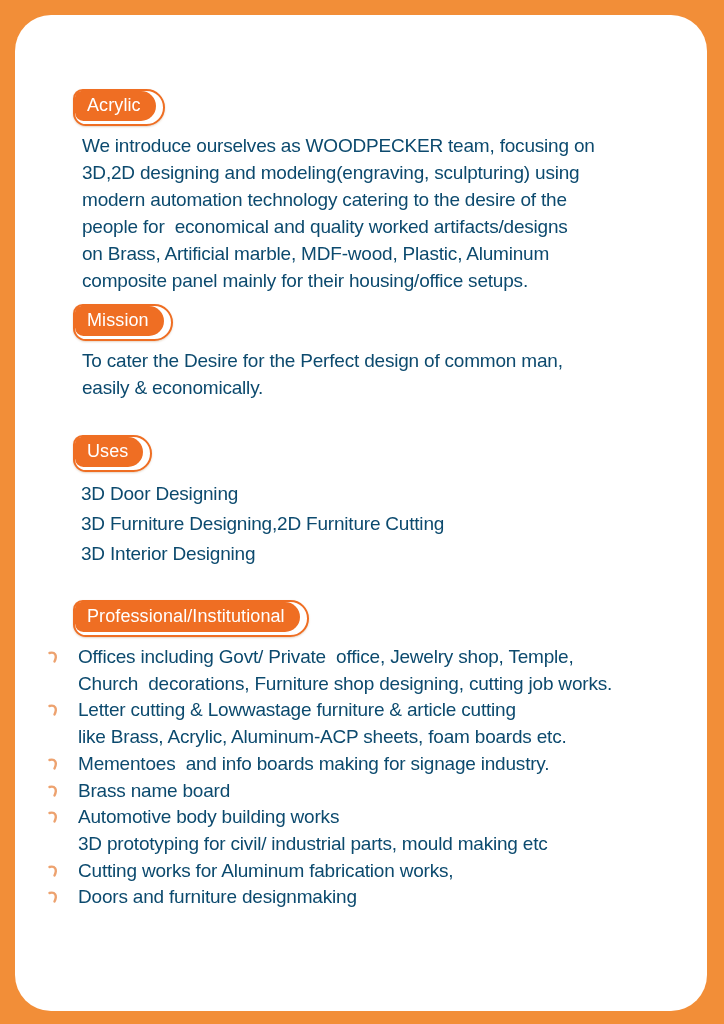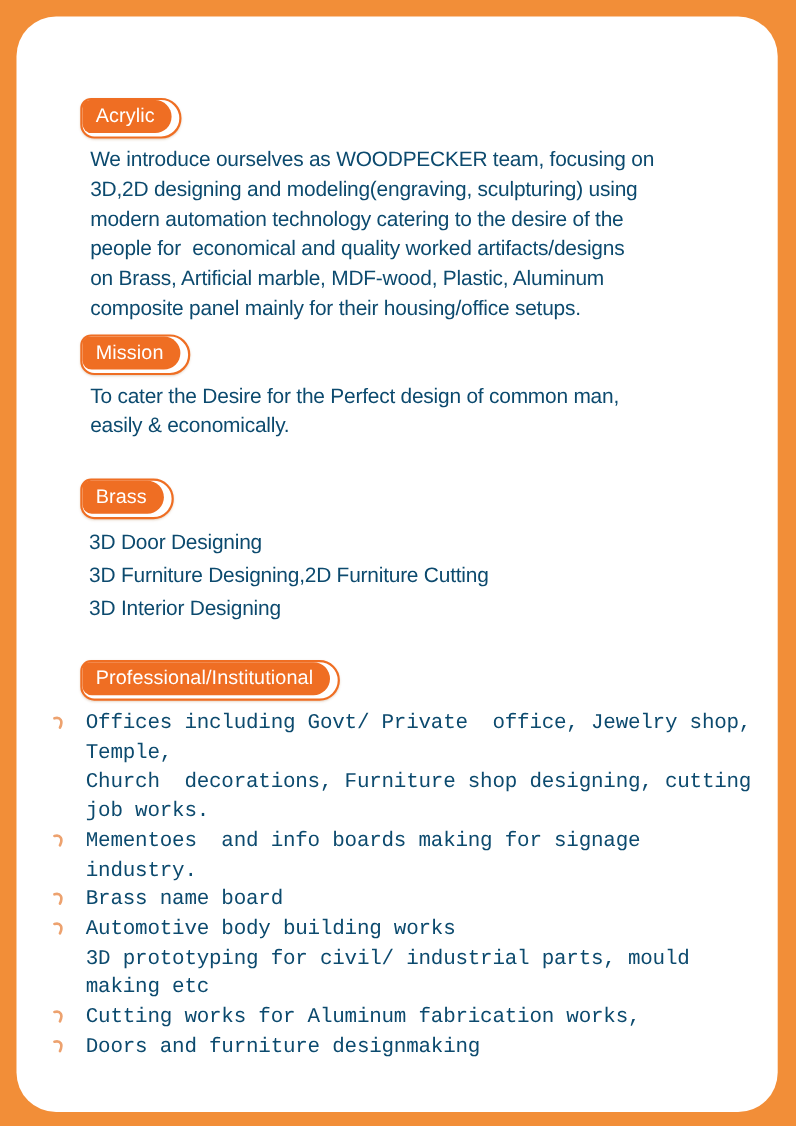--- a/index.html
+++ b/index.html
@@ -58,21 +58,20 @@
   .uses-list li {
     font-size: 19px;
     line-height: 30px;
     letter-spacing: -0.2px;
     white-space: pre-wrap;
   }
   .pro-list {
     margin: 7px 0 0 -26px;
     padding: 0;
     list-style: none;
-    font-family: Liberation Mono, monospace;
   }
   .pro-list li {
     display: flex;
     align-items: flex-start;
   }
   .pro-list .bullet {
     flex: 0 0 31px;
     width: 31px;
     padding-top: 6px;
     box-sizing: border-box;
@@ -111,21 +110,21 @@
     <div class="badge">
       <span class="badge-fill">Mission</span>
     </div>
   </div>
   <div class="para navy">To cater the Desire for the Perfect design of common man,
 easily &amp; economically.</div>
 
   
   <div class="mt-uses">
     <div class="badge">
-      <span class="badge-fill">Brass</span>
+      <span class="badge-fill">Uses</span>
     </div>
   </div>
   <ul class="uses-list navy">
     <li>3D Door Designing</li>
     <li>3D Furniture Designing,2D Furniture Cutting</li>
     <li>3D Interior Designing</li>
   </ul>
 
   
   <div class="mt-pro">
@@ -135,20 +134,29 @@
   </div>
   <ul class="pro-list navy">
     <li>
       <span class="bullet">
         <svg width="12" height="14" viewBox="0 0 12 14">
             <path d="M2.5 3 C8 1.5 10.5 5.5 7.5 11.5" stroke="#EDA26F" stroke-width="2.4" fill="none" stroke-linecap="round"></path>
           </svg>
       </span>
       <span class="li-text">Offices including Govt/ Private  office, Jewelry shop, Temple,
 Church  decorations, Furniture shop designing, cutting job works.</span>
+    </li>
+    <li>
+      <span class="bullet">
+        <svg width="12" height="14" viewBox="0 0 12 14">
+            <path d="M2.5 3 C8 1.5 10.5 5.5 7.5 11.5" stroke="#EDA26F" stroke-width="2.4" fill="none" stroke-linecap="round"></path>
+          </svg>
+      </span>
+      <span class="li-text">Letter cutting &amp; Lowwastage furniture &amp; article cutting
+like Brass, Acrylic, Aluminum-ACP sheets, foam boards etc.</span>
     </li>
     <li>
       <span class="bullet">
         <svg width="12" height="14" viewBox="0 0 12 14">
             <path d="M2.5 3 C8 1.5 10.5 5.5 7.5 11.5" stroke="#EDA26F" stroke-width="2.4" fill="none" stroke-linecap="round"></path>
           </svg>
       </span>
       <span class="li-text">Mementoes  and info boards making for signage industry.</span>
     </li>
     <li>

